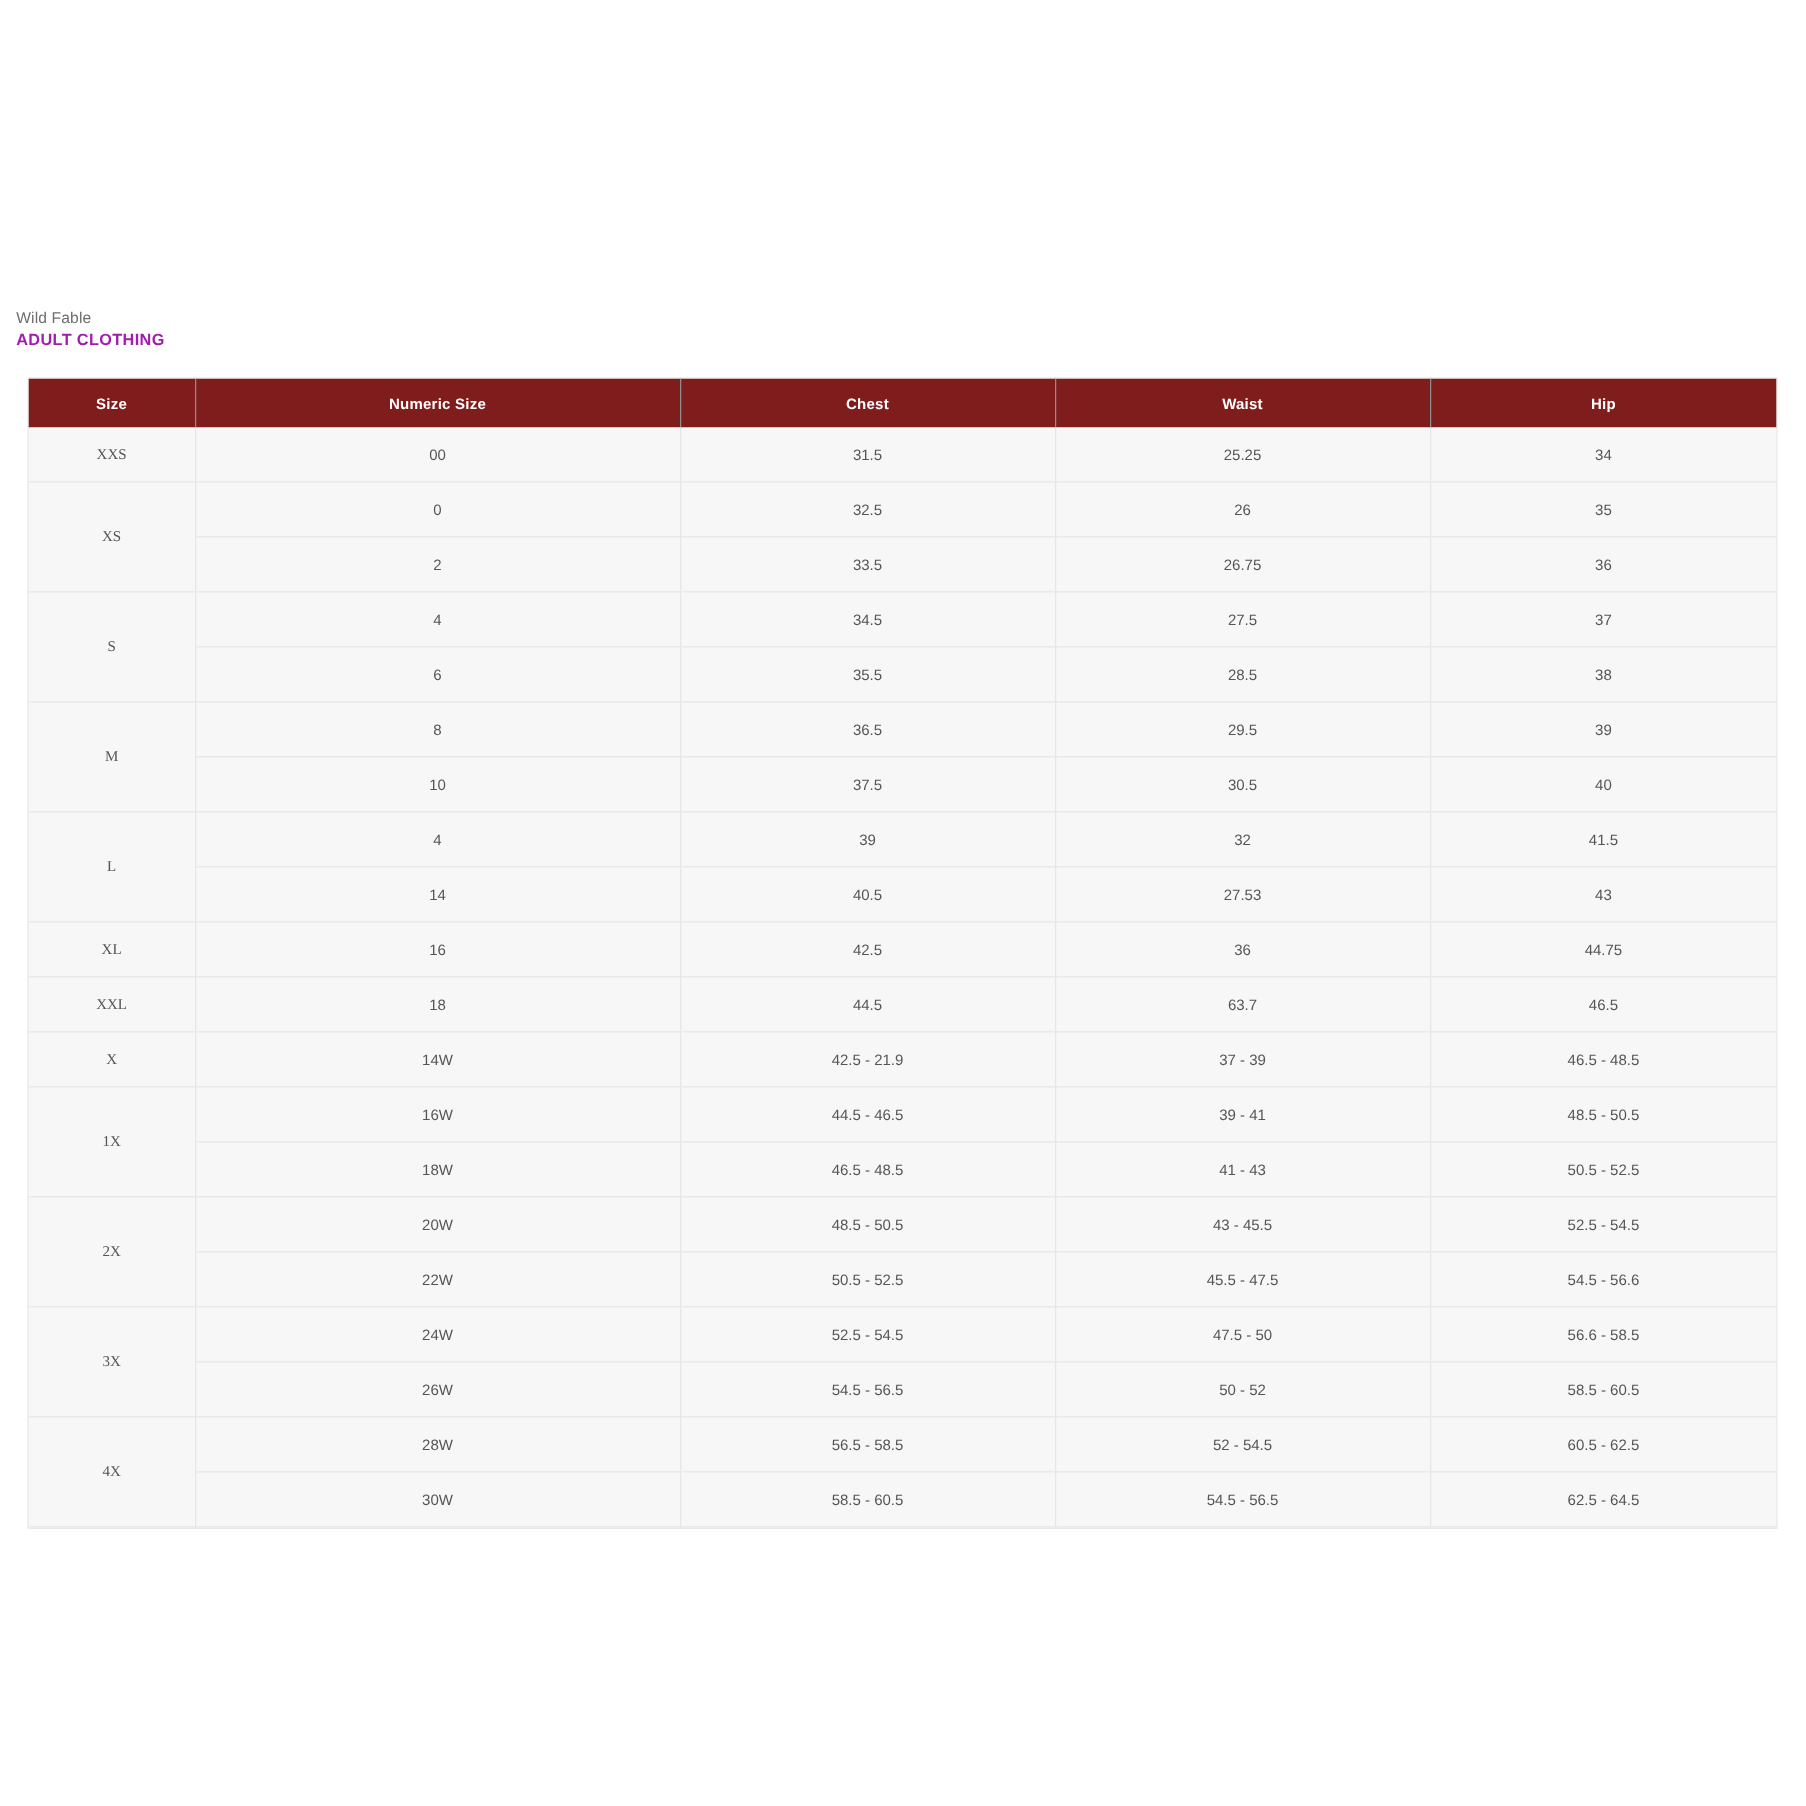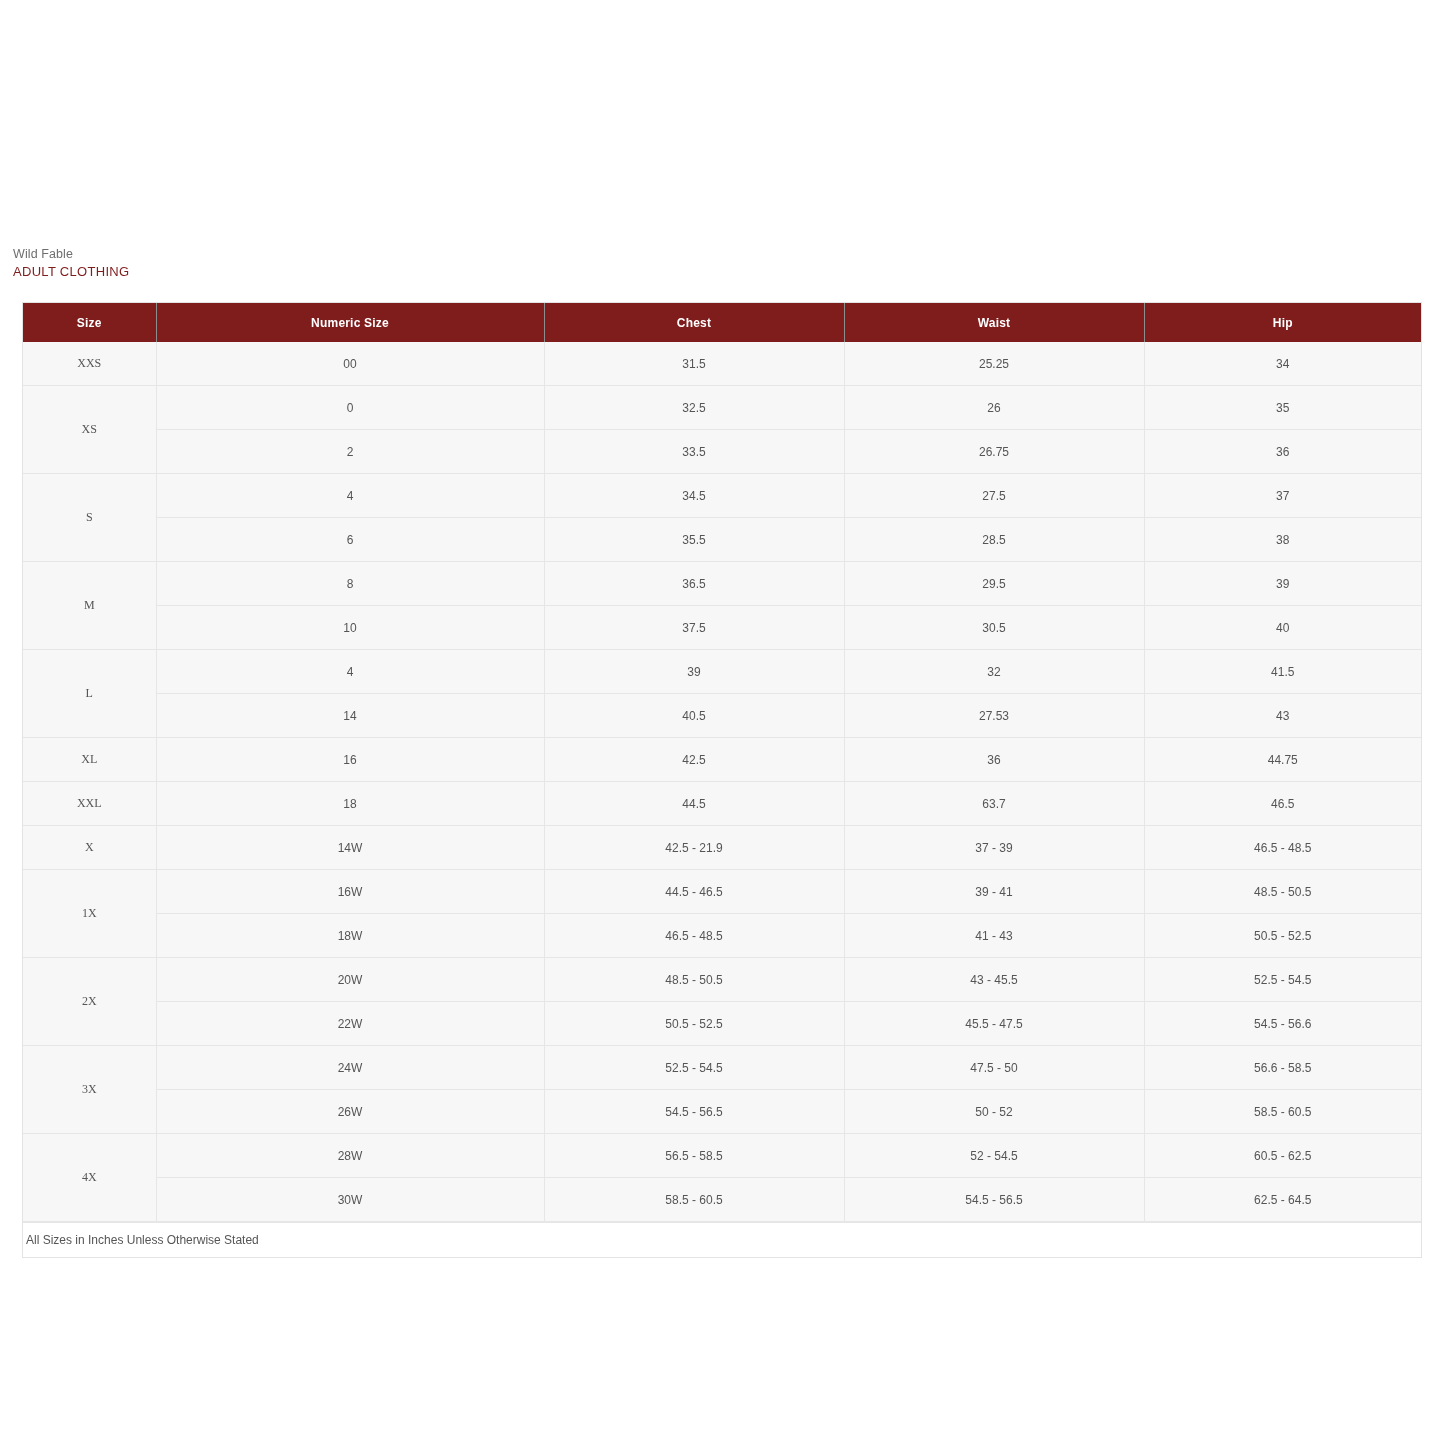--- a/index.html
+++ b/index.html
@@ -28,22 +28,22 @@
     top: 232px;
   }
   .brand-name {
     font-size: 12.5px;
     color: #6e6e6e;
     line-height: 17px;
     letter-spacing: 0.1px;
   }
   .brand-category {
     font-size: 13px;
-    color: #7f1d1d;
-    font-weight: normal;
+    color: #a21caf;
+    font-weight: bold;
     line-height: 18px;
     letter-spacing: 0.3px;
   }
   .table-wrap {
     position: absolute;
     left: 22px;
     top: 288px;
     width: 1400px;
     background: #ffffff;
     border: 1px solid #e3e3e3;
@@ -253,16 +253,15 @@
             <td>60.5 - 62.5</td>
           </tr>
           <tr>
             <td>30W</td>
             <td>58.5 - 60.5</td>
             <td>54.5 - 56.5</td>
             <td>62.5 - 64.5</td>
           </tr>
         </tbody>
     </table>
-    <div class="footnote">All Sizes in Inches Unless Otherwise Stated</div>
   </div>
 
 </div>
 
 </body></html>

